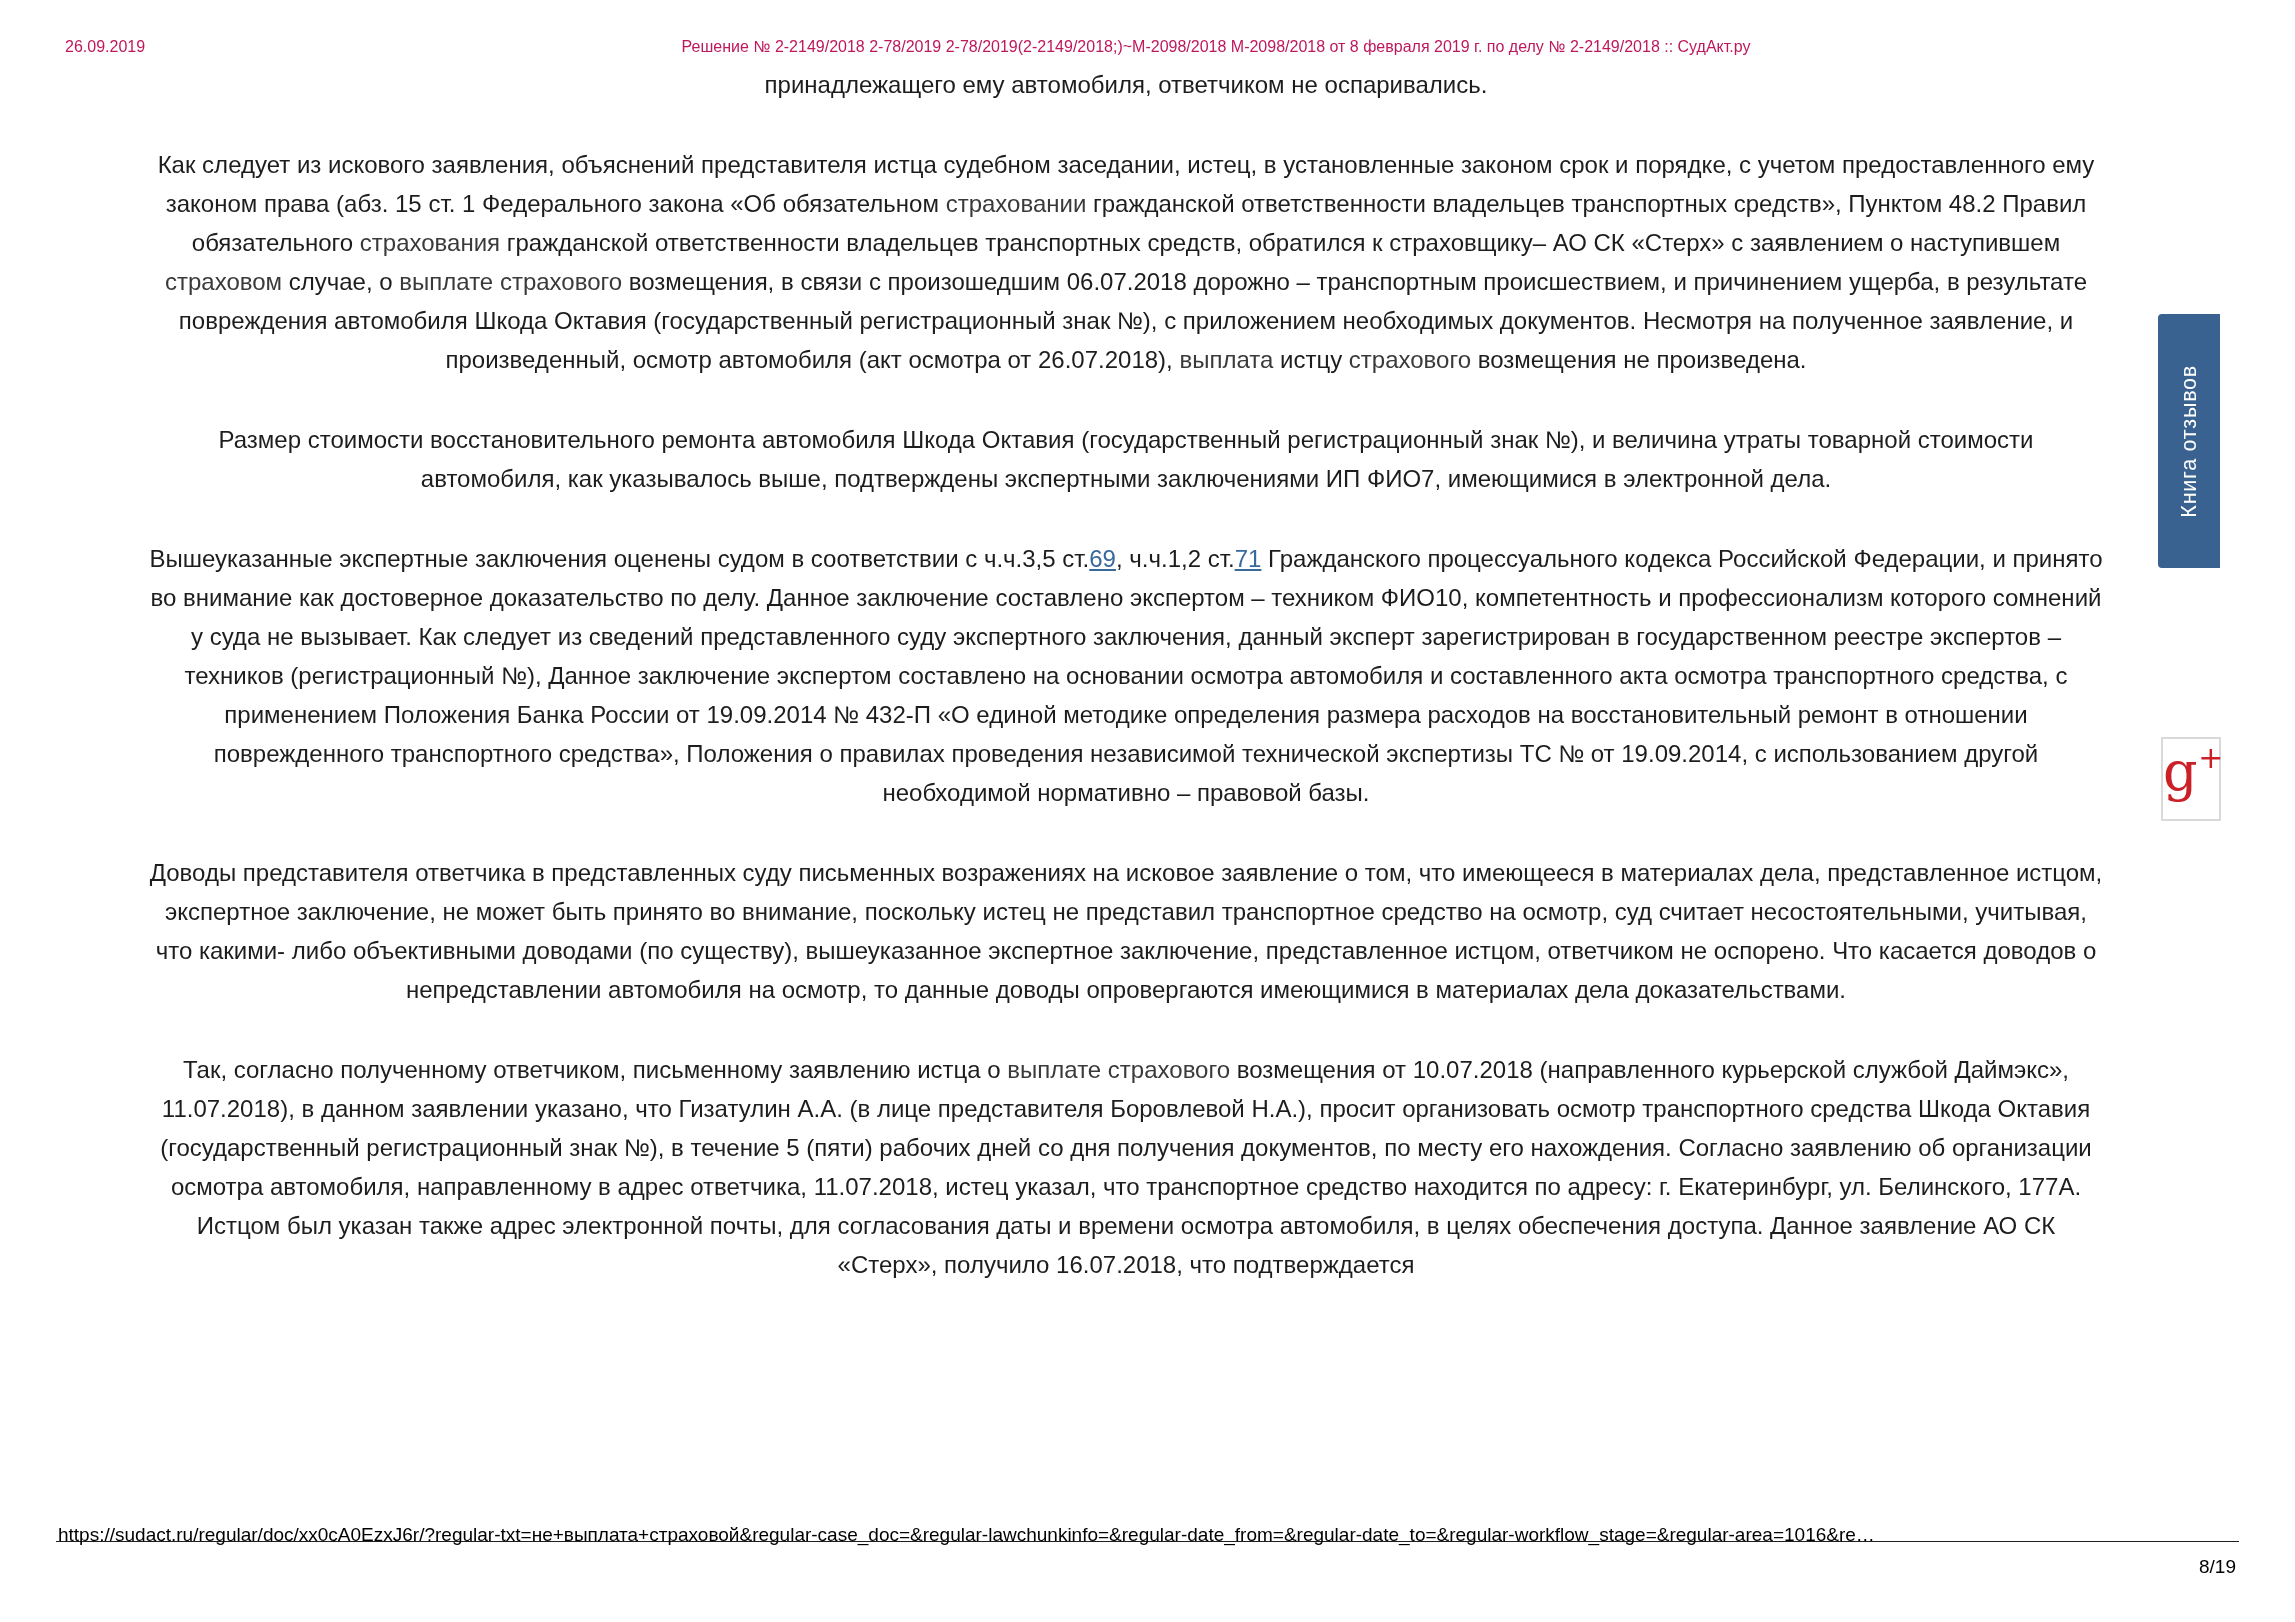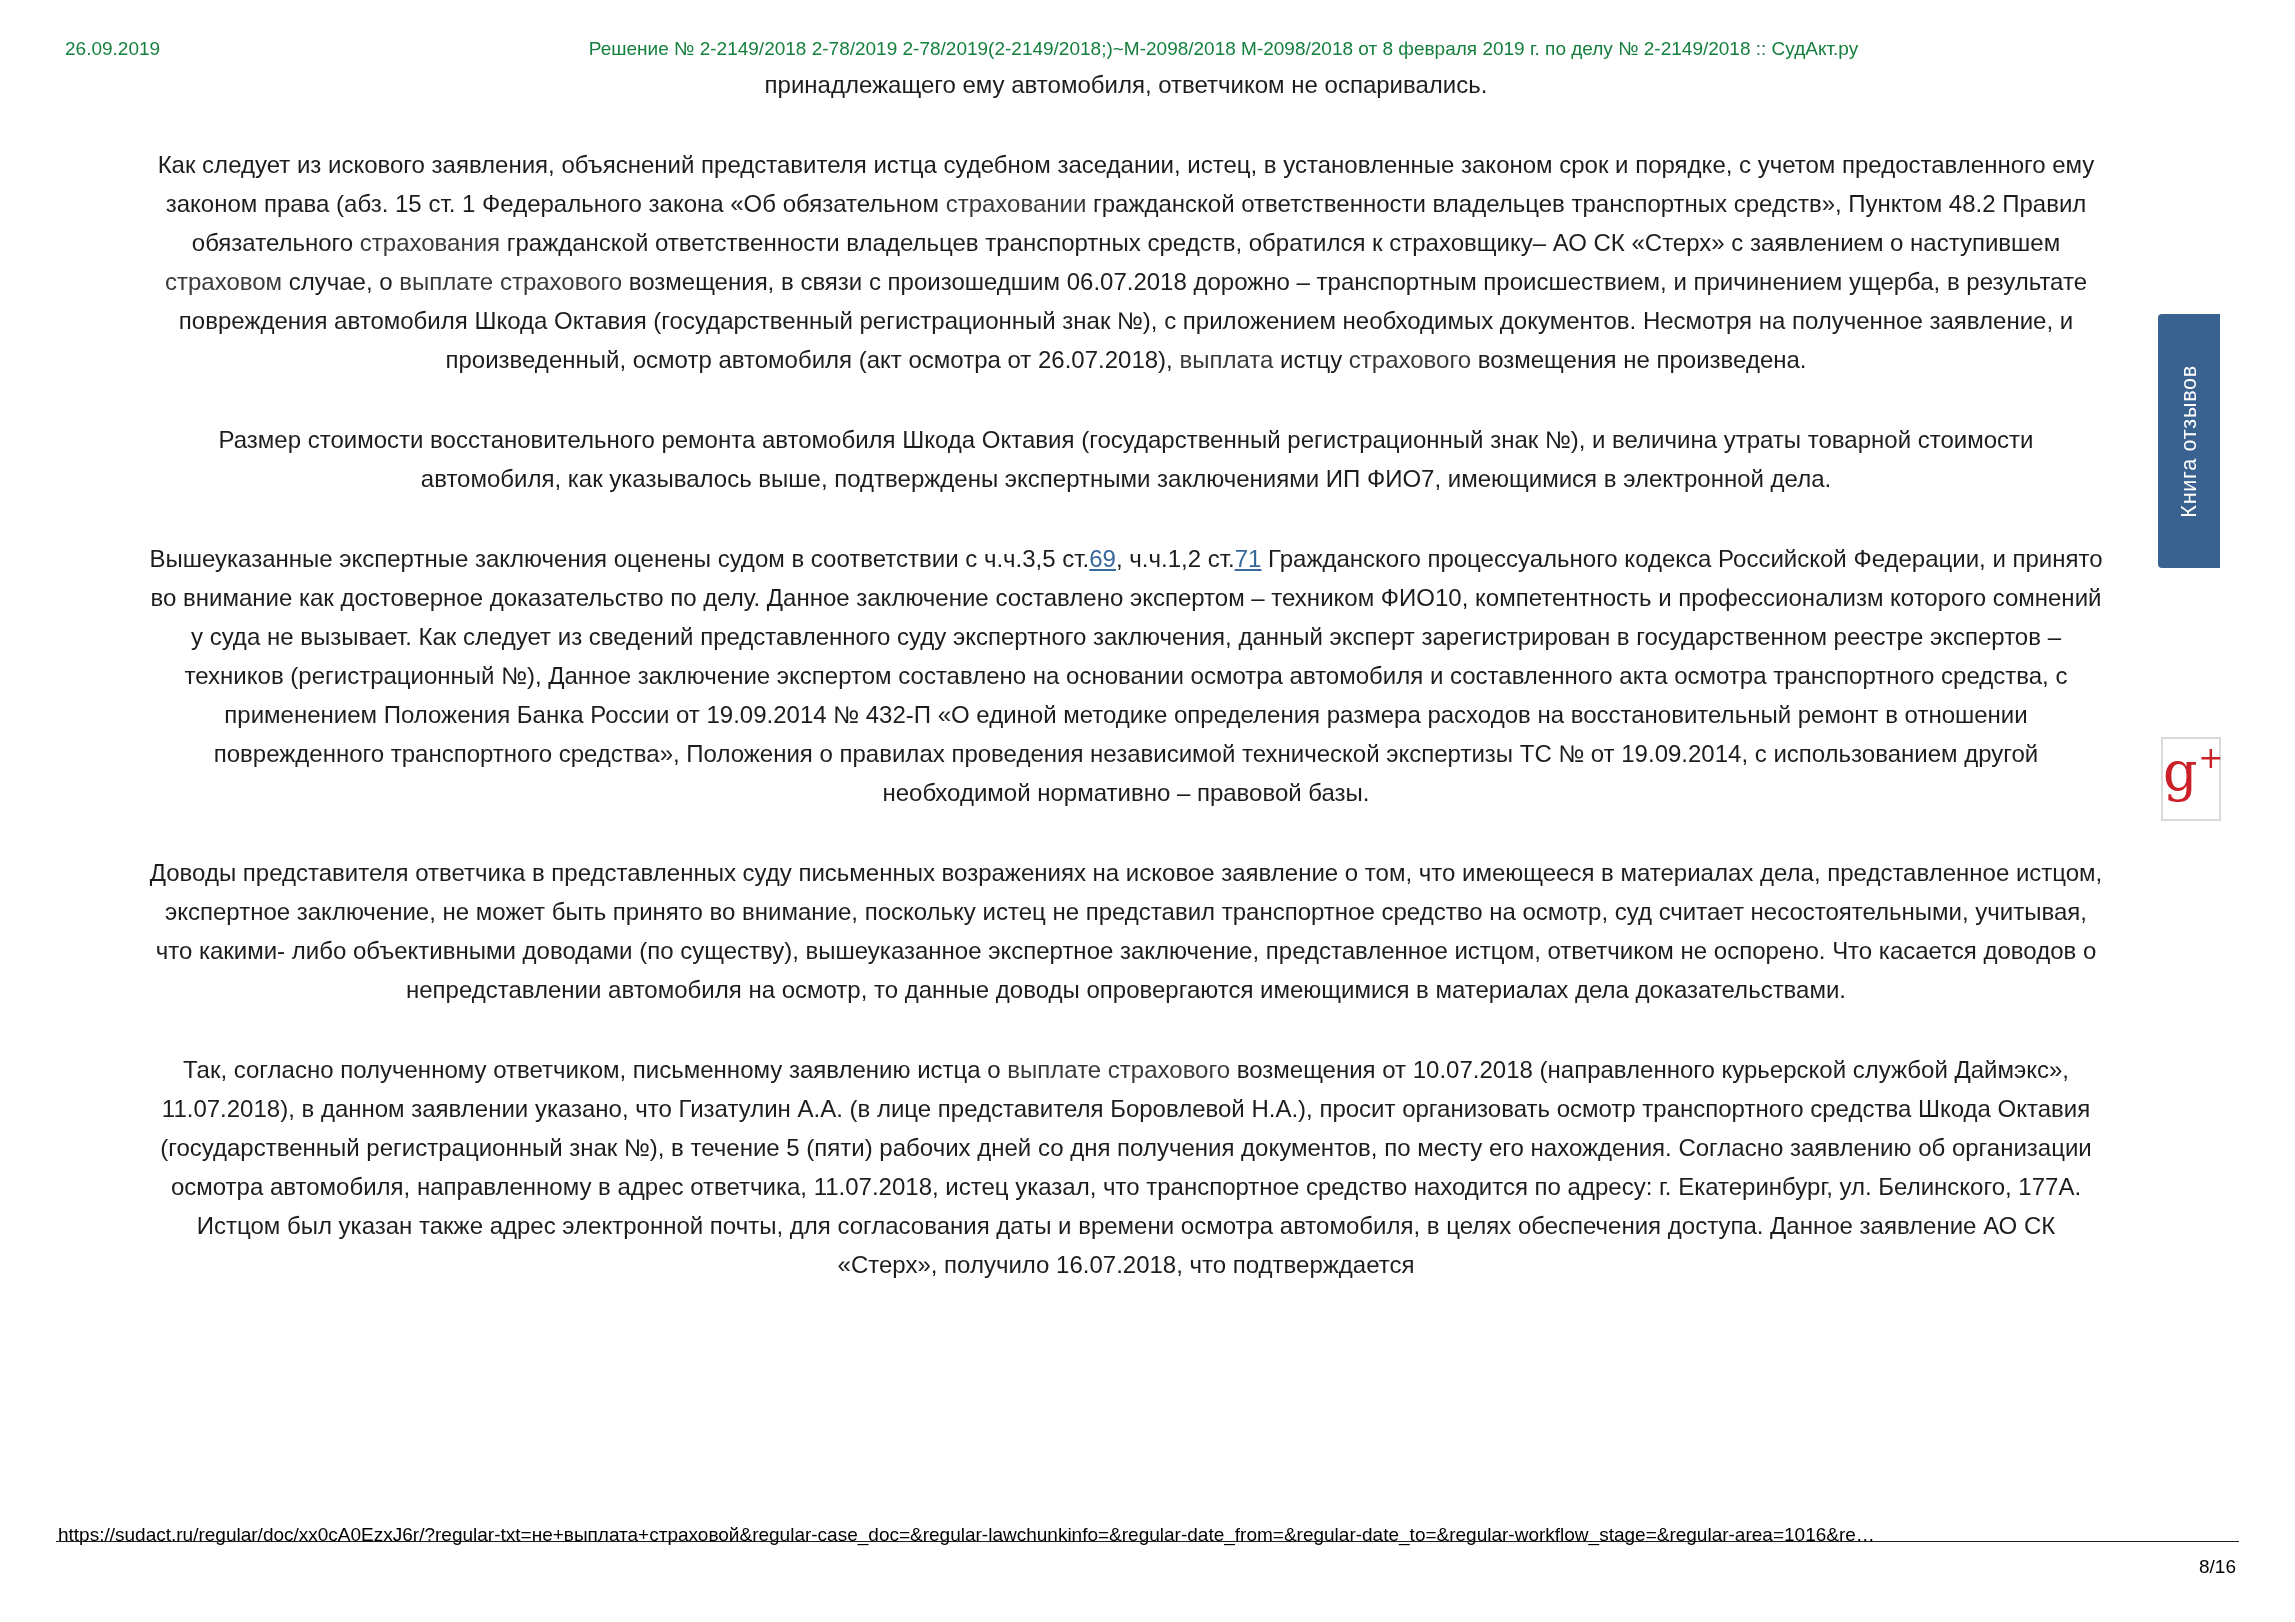--- a/index.html
+++ b/index.html
@@ -1,21 +1,21 @@
 <!DOCTYPE html>
 <html style="--tab_blue: #3a6290; --gplus_red: #cb2027; --link_blue: #38699c; --highlight: #3a3a3a;font-size:10.5px"><head>
 <meta charset="utf-8">
 <style>
   html,body{margin:0;padding:0}
   body{
     width:2295px;height:1622px;background:#ffffff;position:relative;overflow:hidden;
     font-family:"Liberation Sans","DejaVu Sans",sans-serif;color:#1d1d1d;
   }
   
-  .print-header{position:absolute;top:38px;left:65px;right:62px;display:flex;align-items:flex-start;font-size:19px;color:#15803d;}
+  .print-header{position:absolute;top:38px;left:65px;right:62px;display:flex;align-items:flex-start;font-size:16px;color:#be185d;}
   .print-header .date{flex:0 0 auto;}
   .print-header .title{flex:1;text-align:center;padding-left:54px;white-space:nowrap;overflow:hidden;}
   
   .doc{position:absolute;top:65px;left:146px;width:1960px;}
   .doc p{margin:0 0 41px 0;font-size:24px;line-height:39px;text-align:center;}
   .doc b{font-weight:400;color:var(--highlight,#3a3a3a);}
   .doc a{color:var(--link_blue,#38699c);text-decoration:underline;cursor:pointer;}
   
   .feedback-tab{
     position:absolute;left:2158px;top:314px;width:62px;height:254px;
@@ -62,17 +62,17 @@
     <span>Книга отзывов</span>
   </a>
 
   <a class="gplus">
     <span class="gplus-glyph"><span class="g">g</span><span class="plus">+</span></span>
   </a>
 
   <footer>
     <div class="footer-rule"></div>
     <span class="footer-url">https://sudact.ru/regular/doc/xx0cA0EzxJ6r/?regular-txt=не+выплата+страховой&amp;regular-case_doc=&amp;regular-lawchunkinfo=&amp;regular-date_from=&amp;regular-date_to=&amp;regular-workflow_stage=&amp;regular-area=1016&amp;re…</span>
-    <span class="footer-page">8/16</span>
+    <span class="footer-page">8/19</span>
   </footer>
 
 </div>
 
 
 </body></html>

